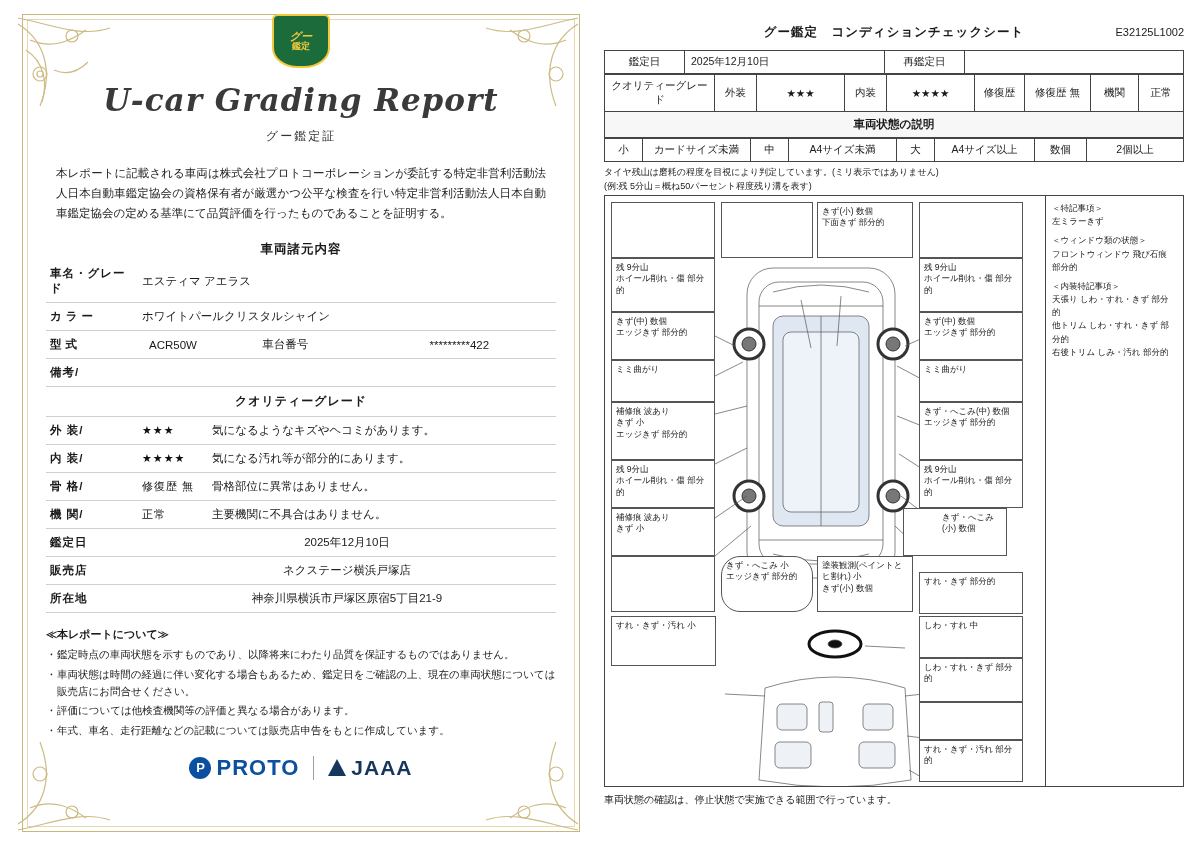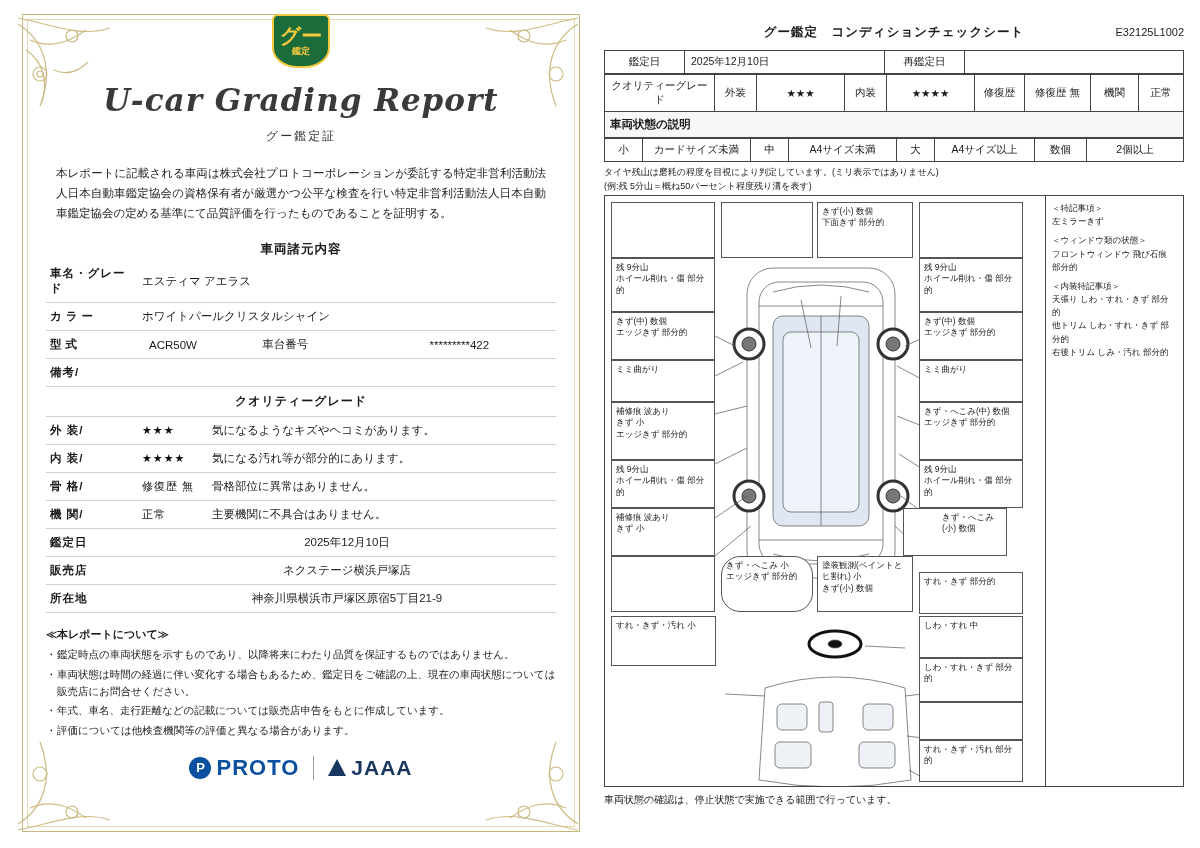--- a/index.html
+++ b/index.html
@@ -45,21 +45,21 @@
   }
   .goo-badge .shield {
     width:58px; height:54px;
     background:#1c6b3a;
     border-radius:6px 6px 26px 26px / 6px 6px 20px 20px;
     border:2px solid #f2c83c;
     display:flex; flex-direction:column; align-items:center; justify-content:center;
     color:#f2c83c; font-size:13px; font-weight:bold; line-height:1.05;
     margin:0 auto;
   }
-  .goo-badge .shield .g1 { font-size:21px; }
+  .goo-badge .shield .g1 { font-size:11px;font-style:italic; }
   .goo-badge .shield .g2 { font-size:9px; letter-spacing:0px; }
 
   .title-script {
     text-align:center;
     font-family:"DejaVu Serif", serif;
     font-style:italic;
     font-size:31px;
     color:#3a3a3a;
     letter-spacing:1px;
     margin-top:12px;
@@ -117,21 +117,21 @@
   .right { width:604px; height:848px; position:relative; padding:24px 16px 16px 8px; }
   .rhead { display:flex; align-items:flex-start; position:relative; height:26px; }
   .rhead .rtitle { position:absolute; left:0; right:0; text-align:center; font-size:12.5px; font-weight:bold; letter-spacing:1px; }
   .rhead .rcode { position:absolute; right:0; top:2px; font-size:11px; }
 
   table.grid { border-collapse:collapse; width:100%; font-size:10.5px; }
   table.grid td { border:1px solid #444; padding:4px 6px; height:22px; }
   .c { text-align:center; }
 
   .sec-band {
-    border:1px solid #444; border-top:none; text-align:left; font-weight:bold;
+    border:1px solid #444; border-top:none; text-align:center; font-weight:bold;
     font-size:11.5px; padding:5px; background:#f7f7f7;
   }
   .legend-note { font-size:9px; line-height:1.5; margin:4px 0 2px; }
 
   .diagram-wrap {
     border:1px solid #444; position:relative; height:592px; margin-top:2px;
   }
   .dbox {
     position:absolute; border:1px solid #555; background:#fff;
     font-size:8.5px; line-height:1.35; padding:3px 4px;
@@ -273,22 +273,22 @@
           <td class="lbl">所在地</td>
           <td colspan="3" class="val-center">神奈川県横浜市戸塚区原宿5丁目21-9</td>
         </tr>
       </tbody>
         </table>
 
       <div class="note-head">≪本レポートについて≫</div>
       <ul class="notes">
         <li>鑑定時点の車両状態を示すものであり、以降将来にわたり品質を保証するものではありません。</li>
         <li>車両状態は時間の経過に伴い変化する場合もあるため、鑑定日をご確認の上、現在の車両状態については販売店にお問合せください。</li>
+        <li>評価については他検査機関等の評価と異なる場合があります。</li>
         <li>年式、車名、走行距離などの記載については販売店申告をもとに作成しています。</li>
-        <li>評価については他検査機関等の評価と異なる場合があります。</li>
       </ul>
 
       <div class="logos">
         <div class="proto">
           <span class="pmark">P</span>
           <span class="ptxt">PROTO</span>
         </div>
         <div class="divider-v"></div>
         <div class="jaaa">
           <span class="jmark"></span>

